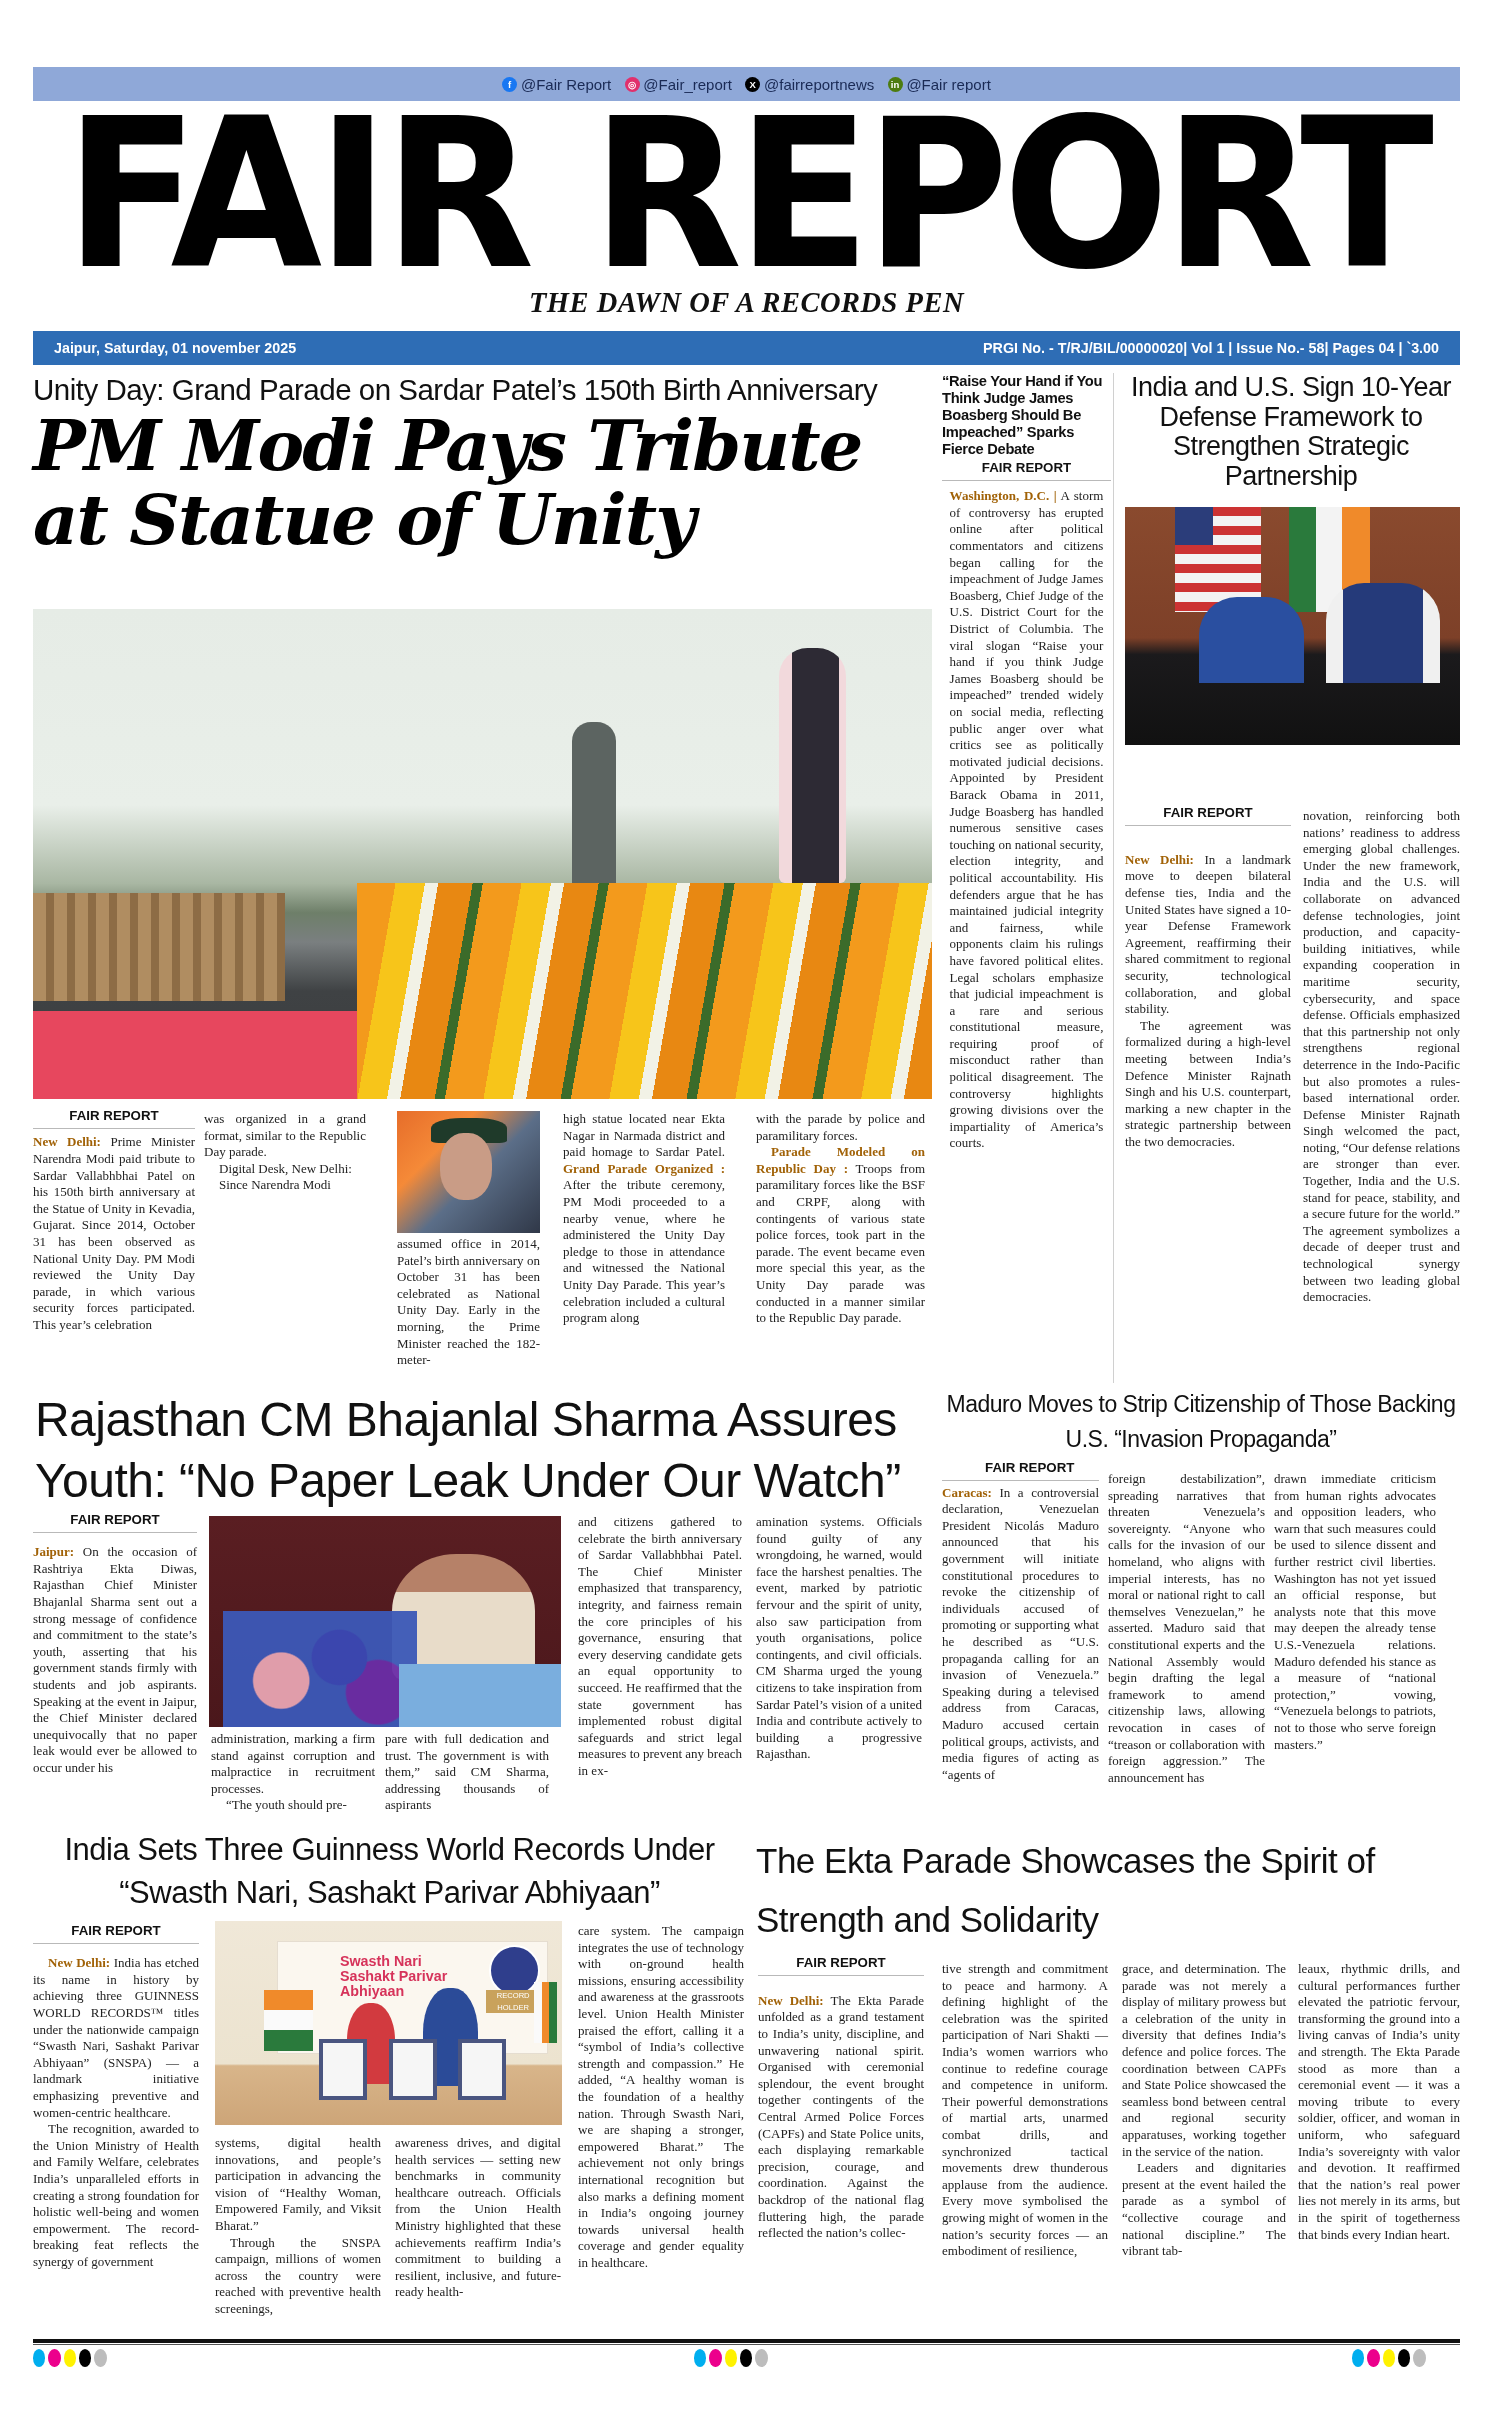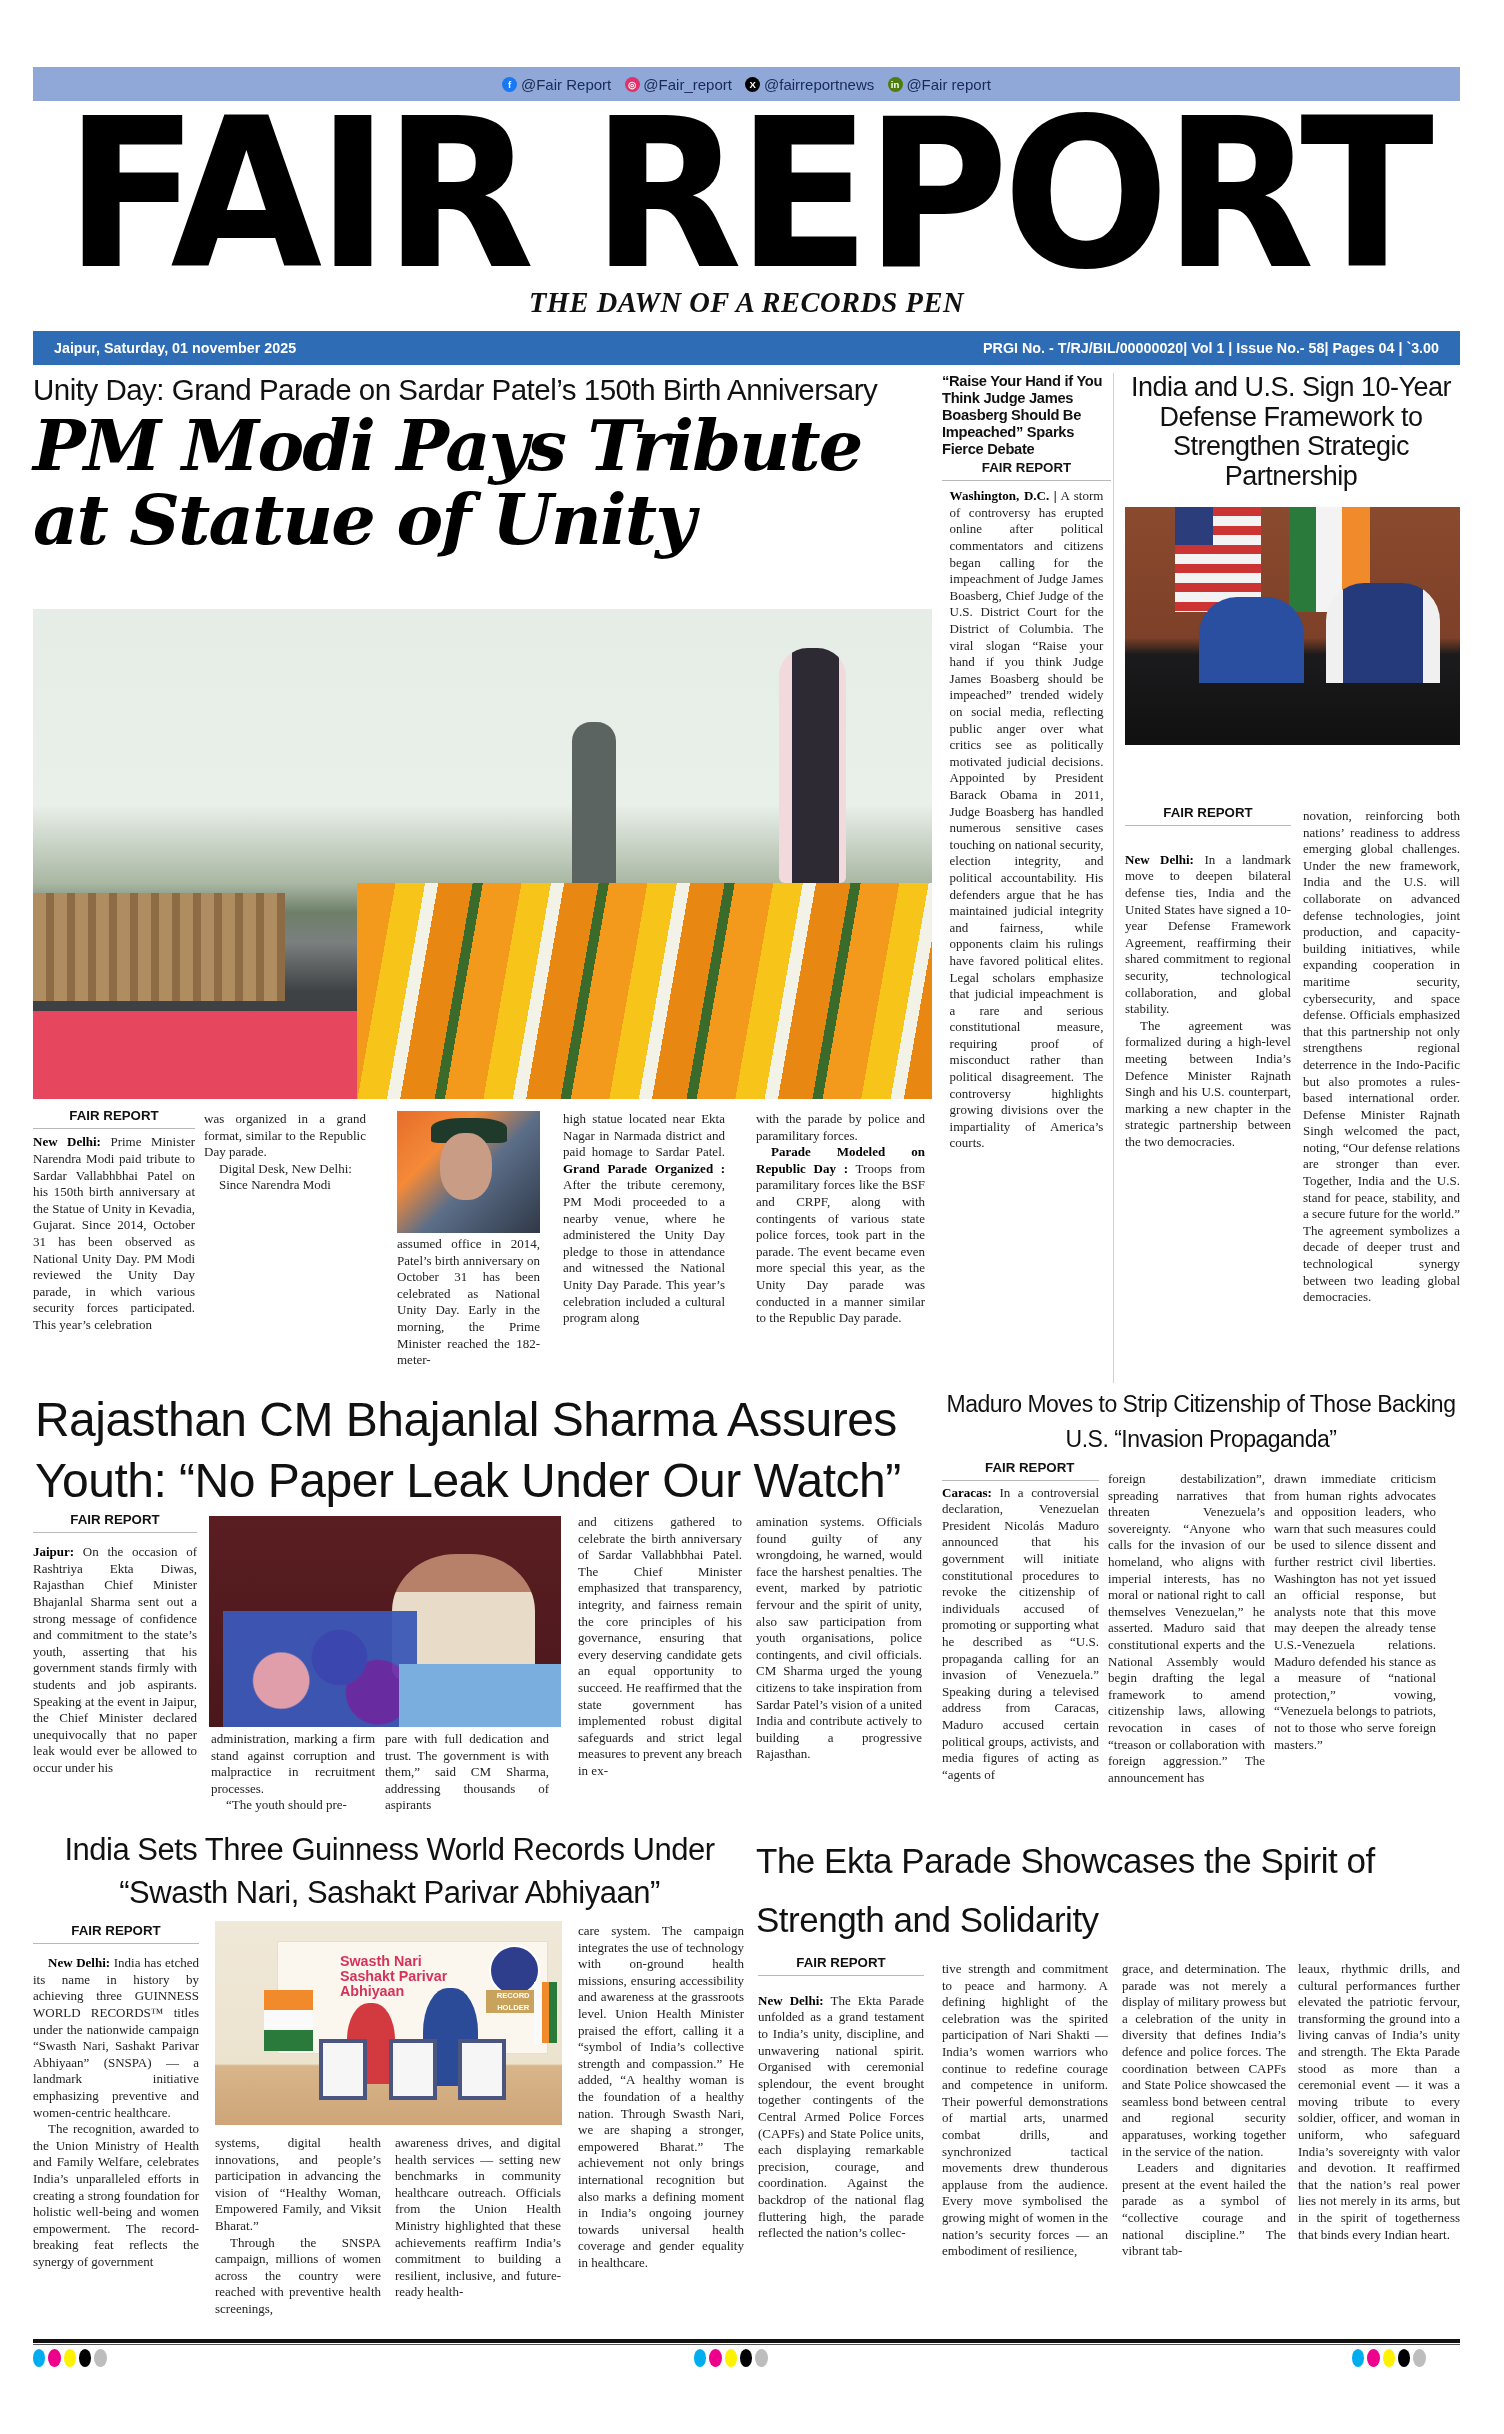--- a/index.html
+++ b/index.html
@@ -21,21 +21,21 @@
   .info-bar { left: 33px; top: 331px; width: 1427px; height: 34px; background: #2e6db5; color: #fff; font-family: "Liberation Sans", sans-serif; font-weight: bold; font-size: 14.3px; display: flex; justify-content: space-between; align-items: center; padding: 0 21px; }
 
   
   .kicker { font-family: "Liberation Sans", sans-serif; font-size: 29.5px; color: #111; white-space: nowrap; letter-spacing: -0.5px; }
   .lead-head { font-family: "DejaVu Serif", serif; font-style: italic; font-weight: 900; font-size: 70px; line-height: 1.05; color: #000; letter-spacing: -1.9px; }
   .h2 { font-family: "Liberation Sans", sans-serif; color: #111; line-height: 1.18; text-align: center; letter-spacing: -0.5px; }
   .byline { font-family: "Liberation Sans", sans-serif; font-weight: bold; font-size: 13.3px; text-align: center; color: #111; padding-bottom: 4.8px; border-bottom: 1.9px solid #b9b9b9; }
   .col { font-family: "Liberation Serif", serif; font-size: 13px; line-height: 16.6px; text-align: justify; hyphens: auto; color: #222; }
   .col p { text-indent: 15px; }
   .col p.first { text-indent: 0; }
-  .col b { color: #000000; }
+  .col b { color: #a16207; }
 
   
   .photo { overflow: hidden; }
   .photo-lead { background: linear-gradient(180deg, #e6ece6 0%, #e9efe9 40%, #a9b7a3 56%, #6e7f69 62%, #7a7f80 68%, #3f4244 78%, #3a3c3e 100%); }
   .photo-lead .flowers { position: absolute; right: 0; bottom: 0; width: 64%; height: 44%; background: repeating-linear-gradient(100deg, #f39a1c 0 38px, #f7c51a 38px 67px, #f2f2e6 67px 80px, #e88812 80px 114px, #3b6b2a 114px 124px); }
   .photo-lead .carpet { position: absolute; left: 0; bottom: 0; width: 36%; height: 18%; background: #e7475e; }
   .photo-lead .statue { position: absolute; left: 60%; top: 23%; width: 44px; height: 48%; background: #5c6461; border-radius: 19px 19px 3.8px 3.8px; }
   .photo-lead .man { position: absolute; left: 83%; top: 8%; width: 67px; height: 48%; background: linear-gradient(90deg, #f2d9dc 0 20%, #2d2a34 20% 90%, #f2d9dc 90%); border-radius: 28.5px 28.5px 5.7px 5.7px; }
   .photo-lead .troops { position: absolute; left: 0; top: 58%; width: 28%; height: 22%; background: repeating-linear-gradient(90deg, #b08d61 0 13.3px, #8d6c45 13.3px 21px); }
   .photo-small { background: linear-gradient(135deg, #e66d2a 0%, #f58a38 30%, #5b6e88 55%, #303848 100%); }
@@ -48,21 +48,21 @@
   .photo-signing .p1 { position: absolute; left: 22%; top: 38%; width: 105px; height: 36%; background: #2a4fa0; border-radius: 38px 38px 0 0; }
   .photo-signing .p2 { position: absolute; left: 60%; top: 32%; width: 114px; height: 42%; background: linear-gradient(90deg, #f0f0f0 0 15%, #253a7a 15% 85%, #f0f0f0 85%); border-radius: 38px 38px 0 0; }
   .photo-cm { background: linear-gradient(180deg, #5a1e22 0%, #4a171b 100%); }
   .photo-cm .man { position: absolute; left: 52%; top: 18%; width: 143px; height: 60%; background: linear-gradient(180deg, #b68168 0 30%, #e8dcc9 30%); border-radius: 45% 45% 10% 10%; }
   .photo-cm .flowers { position: absolute; left: 4%; bottom: 0; width: 55%; height: 55%; background: radial-gradient(circle at 30% 60%, #e8a5b2 0 18%, transparent 19%), radial-gradient(circle at 60% 40%, #3a49b6 0 20%, transparent 21%), radial-gradient(circle at 80% 70%, #6b2ea8 0 18%, transparent 19%), #3c59b8; opacity: 0.95; }
   .photo-cm .podium { position: absolute; right: 0; bottom: 0; width: 46%; height: 30%; background: #7aaede; }
   .photo-guin { background: linear-gradient(180deg, #f0e8d8 0%, #ece3cf 70%, #d8b58a 71%, #cda578 100%); }
   .photo-guin .banner { position: absolute; left: 18%; top: 10%; width: 78%; height: 55%; background: #fbf7ef; border: 1px solid #e5ddd0; }
   .photo-guin .banner-title { position: absolute; left: 36%; top: 16%; font-family: "Liberation Sans", sans-serif; font-weight: bold; font-size: 14.3px; color: #d6335a; }
   .photo-guin .gw-logo { position: absolute; left: 79%; top: 12%; width: 51px; height: 51px; border-radius: 50%; background: #2f3e8c; border: 2.9px solid #fff; }
-  .photo-guin .record { position: absolute; left: 78%; top: 34%; width: 55px; height: 23px; background: #c9a25c; color: #fff; font-family: "Liberation Sans", sans-serif; font-weight: bold; font-size: 7.6px; text-align: center; line-height: 11.4px; }
+  .photo-guin .record { position: absolute; left: 78%; top: 34%; width: 55px; height: 23px; background: #c9a25c; color: #fff; font-family: "Liberation Sans", sans-serif; font-weight: normal; font-size: 7.6px; text-align: center; line-height: 11.4px; }
   .photo-guin .flag { position: absolute; left: 14%; top: 34%; width: 49px; height: 61px; background: linear-gradient(180deg, #f08a2a 0 33%, #fafafa 33% 66%, #2a7a3c 66%); }
   .photo-guin .flag2 { position: absolute; left: 92%; top: 30%; width: 23px; height: 61px; background: linear-gradient(90deg, #fafafa 0 33%, #f08a2a 33% 66%, #2a7a3c 66%); }
   .photo-guin .cert { position: absolute; top: 58%; width: 48px; height: 61px; background: #f6f6f6; border: 4.8px solid #4a5580; }
   .photo-guin .woman { position: absolute; left: 38%; top: 40%; width: 48px; height: 40%; background: #d23a3f; border-radius: 45% 45% 0 0; }
   .photo-guin .man { position: absolute; left: 60%; top: 33%; width: 55px; height: 48%; background: #2b4b98; border-radius: 45% 45% 0 0; }
 
   .rule-bottom { left: 33px; top: 2339px; width: 1427px; height: 3.8px; background: #111; }
   .rule-bottom::after { content: ""; position: absolute; left: 0; top: 4.8px; width: 100%; height: 1px; background: #555; }
   .regmarks { top: 2349px; display: flex; gap: 2.9px; }
   .dot { width: 12.4px; height: 18px; border-radius: 50%; }

